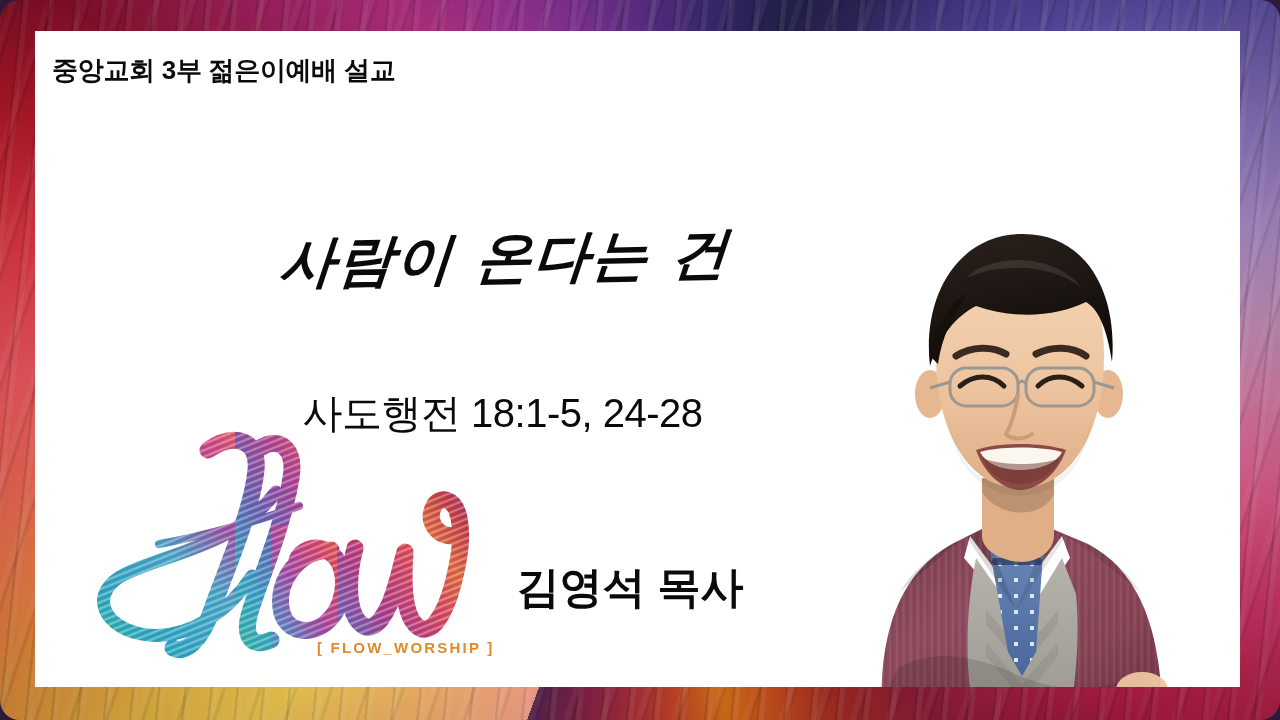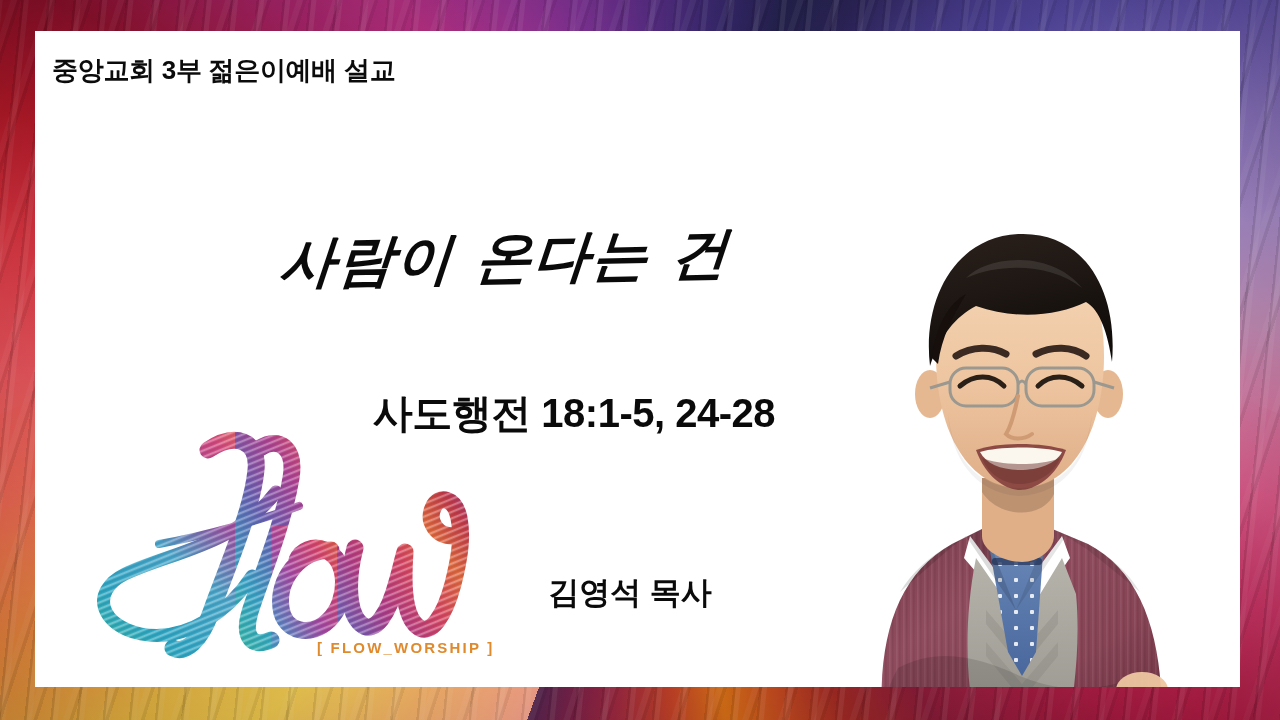--- a/index.html
+++ b/index.html
@@ -2,21 +2,21 @@
 <html lang="ko"><head>
 <meta charset="utf-8">
 <title>Sermon Title Slide</title>
 <style>
   html,body{margin:0;padding:0;}
   body{
     width:1280px;height:720px;overflow:hidden;
     font-family:"Liberation Sans","DejaVu Sans",sans-serif;
     background:#2b1a3a;
   }
-  .slide{position:relative;width:1280px;height:720px;overflow:hidden;}
+  .slide{position:relative;width:1280px;height:720px;overflow:hidden;border-radius:20px;}
 
   
   .bg{position:absolute;inset:0;overflow:hidden;}
   .bg-base{
     position:absolute;inset:-10%;
     background:
       conic-gradient(from 200deg at 52% 46%,
         #f4a08a 0deg, #f6b36b 14deg, #f7d15a 26deg, #f2c355 34deg,
         #ef9a52 44deg, #e8705f 56deg, #e05a61 66deg, #d33b46 78deg,
         #b4202f 88deg, #8e1430 98deg, #9c2060 110deg, #a92a77 120deg,
@@ -68,30 +68,30 @@
     font-family:"DejaVu Sans","Liberation Sans",sans-serif;
     font-size:56px;font-weight:bold;color:#0a0a0a;
     letter-spacing:2px;
     font-style:italic;
     transform:skewX(-6deg) rotate(-1.2deg);
     white-space:nowrap;
   }
 
   .scripture{
     position:absolute;left:195px;top:355px;width:545px;
-    text-align:right;
-    font-size:40px;font-weight:bold;color:#0a0a0a;
+    text-align:center;
+    font-size:40px;font-weight:normal;color:#0a0a0a;
     letter-spacing:-0.5px;white-space:nowrap;
   }
 
   .speaker{
     position:absolute;left:445px;top:528px;width:300px;
     text-align:center;
-    font-size:31px;font-weight:bold;color:#0a0a0a;
-    letter-spacing:0px;white-space:nowrap;margin-top:13px;
+    font-size:43px;font-weight:bold;color:#0a0a0a;
+    letter-spacing:0px;white-space:nowrap;
   }
 
   
   .logo{position:absolute;left:50px;top:395px;width:430px;height:250px;}
   .logo svg{display:block;}
   .logo-sub{
     position:absolute;left:232px;top:213px;
     font-size:15px;font-weight:bold;letter-spacing:2.2px;
     color:#e08a2e;white-space:nowrap;
     font-family:"Liberation Sans",sans-serif;

